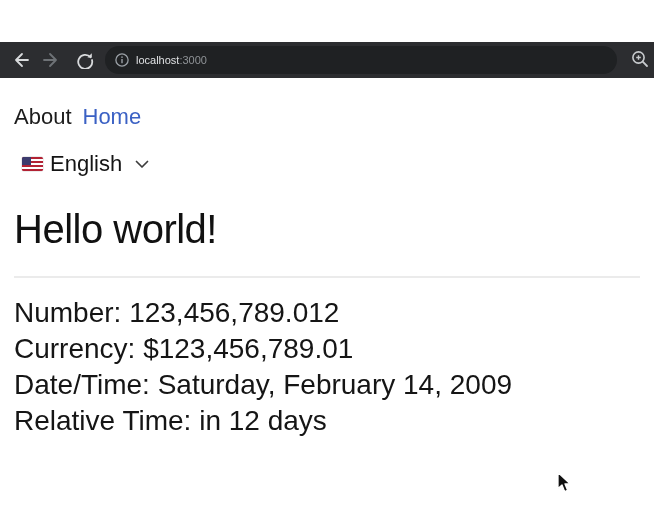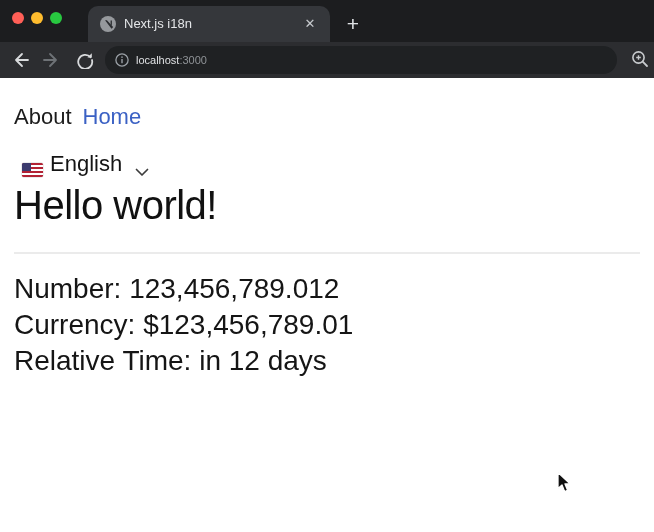--- a/index.html
+++ b/index.html
@@ -66,67 +66,51 @@
     position: absolute; left: 0; top: 78px; width: 654px; height: 454px;
     background: #fff; color: #171717; padding: 0 14px;
   }
   .site-nav { margin-top: 26px; display: flex; gap: 11px; font-size: 22px; line-height: 26px; }
   .site-nav .nav-link { text-decoration: none; }
   .site-nav .nav-link.home { color: #3b61c4; }
   .site-nav .nav-link.about { color: #1b1b1b; }
 
   .lang-switcher {
     margin-top: 21px; margin-left: 8px;
-    display: inline-flex; align-items: flex-end; gap: 7px;
+    display: inline-flex; align-items: center; gap: 7px;
     background: none; border: none; font-size: 22px; line-height: 26px; color: #141414;
     font-family: inherit; cursor: default;
   }
   .flag {
     width: 21px; height: 14px; border-radius: 1.5px; position: relative; overflow: hidden;
     background: repeating-linear-gradient(#b22234 0 2px, #fff 2px 4px);
     box-shadow: 0 0 0 0.5px rgba(0,0,0,.15);
   }
   .flag::after {
     content: ""; position: absolute; left: 0; top: 0; width: 9px; height: 8px;
     background: #3c3b6e;
   }
   .chev { margin-left: 6px; width: 14px; height: 9px; }
 
   h1.page-title {
-    margin-top: 1px; font-size: 40px; font-weight: 400; color: #111;
+    margin-top: 29px; font-size: 40px; font-weight: 400; color: #111;
     letter-spacing: -0.5px; line-height: 46px;
   }
   hr.divider { margin-top: 24px; border: none; border-top: 2px solid #ebebeb; }
 
   .facts { margin-top: 21px; }
   .facts p { font-size: 28px; line-height: 27px; margin: 9px 0; color: #151515; }
 
   .cursor { position: absolute; left: 556px; top: 471px; width: 15px; height: 23px; }
 </style>
 </head>
 <body>
 
 <div class="screen">
 
-  <div class="tabstrip">
-    <div class="traffic red"></div>
-    <div class="traffic yellow"></div>
-    <div class="traffic green"></div>
-
-    <div class="tab">
-      <svg class="favicon" viewBox="0 0 16 16">
-        <circle cx="8" cy="8" r="8" fill="#96999d"></circle>
-        <path d="M5.2 11.8 V4.6 l6.3 8.1 c.6-.4 1.2-1 1.6-1.6 L6.9 4.2 H5.2z M10.6 4.4 h1.3 v5.2 l-1.3-1.7z" fill="#2b2d30"></path>
-      </svg>
-      <span class="tab-title">Next.js i18n</span>
-      <span class="tab-close">✕</span>
-    </div>
-
-    <div class="newtab">+</div>
-  </div>
 
   <div class="toolbar"></div>
 
   <svg class="nav-icon back" viewBox="0 0 18 18">
     <path d="M11 3 L5 9 L11 15 M5 9 H17" stroke="#d8dadc" stroke-width="1.8" fill="none" stroke-linecap="round" stroke-linejoin="round"></path>
   </svg>
   <svg class="nav-icon forward" viewBox="0 0 18 18">
     <path d="M7 3 L13 9 L7 15 M13 9 H1" stroke="#6e7276" stroke-width="1.8" fill="none" stroke-linecap="round" stroke-linejoin="round"></path>
   </svg>
   <svg class="nav-icon reload" viewBox="0 0 18 18">
@@ -164,20 +148,21 @@
       </svg>
     </button>
 
     <h1 class="page-title">Hello world!</h1>
 
     <hr class="divider">
 
     <div class="facts">
       <p>Number: 123,456,789.012</p>
       <p>Currency: $123,456,789.01</p>
+      <p>Date/Time: Saturday, February 14, 2009</p>
       <p>Relative Time: in 12 days</p>
     </div>
   </div>
 
   <svg class="cursor" viewBox="0 0 15 23">
     <path d="M2 1.5 L2 17.5 L6 14 L8.6 20.6 L11.6 19.3 L9 12.9 L14 12.7 Z" fill="#111" stroke="#fff" stroke-width="1.3" stroke-linejoin="round"></path>
   </svg>
 
 </div>
 

